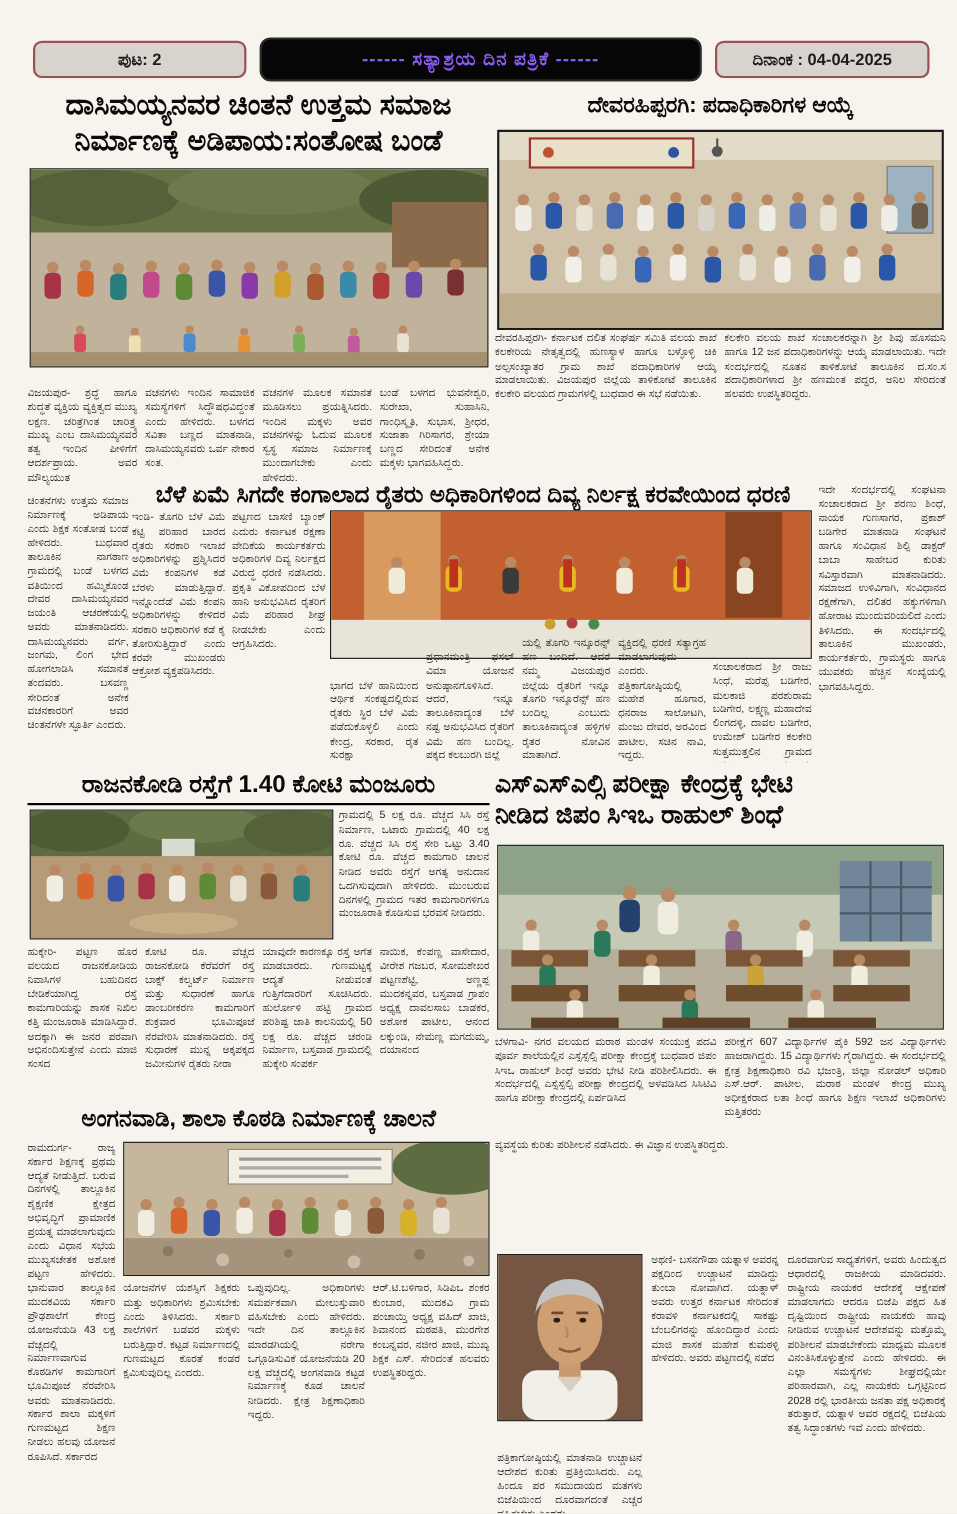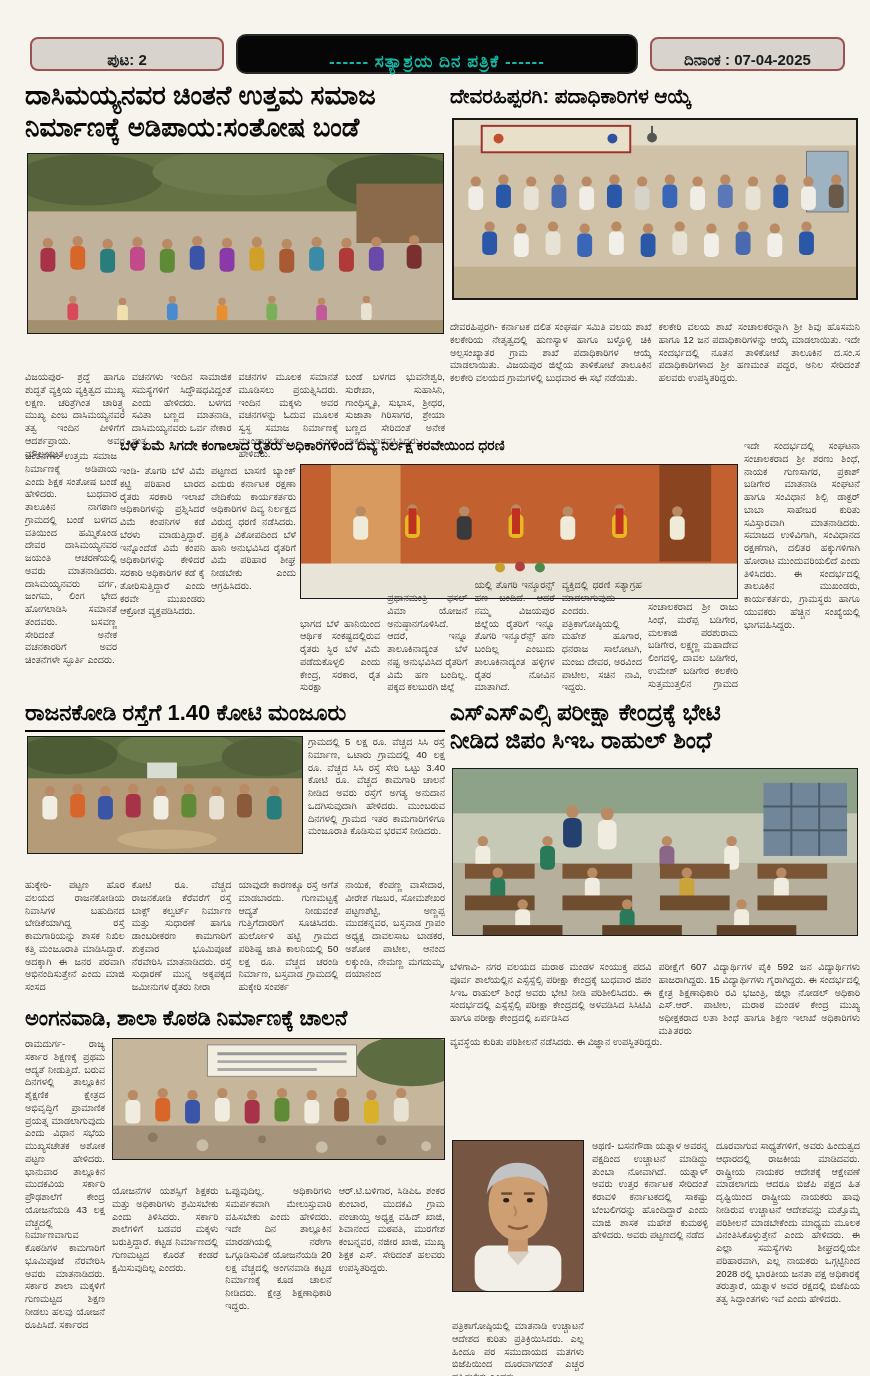--- a/index.html
+++ b/index.html
@@ -1,42 +1,42 @@
 <!DOCTYPE html>
 <html><head>
 <meta charset="utf-8">
 <style>
   html,body{margin:0;padding:0;background:#e9e6df;}
   .page{position:relative;width:870px;height:1376px;background:#f7f4ed;
         font-family:"Liberation Sans","DejaVu Sans",sans-serif;color:#1c1c1c;overflow:hidden;margin:0 auto;}
   .abs{position:absolute;}
-  .hbox{display:flex;align-items:flex-end;justify-content:center;font-weight:bold;box-sizing:border-box;}
+  .hbox{display:flex;align-items:center;justify-content:center;font-weight:bold;box-sizing:border-box;}
   .graybox{background:#d8d4cd;border:2px solid #9c5050;border-radius:8px;font-size:15px;}
-  .blackbox{background:#060606;color:#14b8a6;border-radius:10px;font-size:17px;letter-spacing:1px;border:2px solid #2a2a2a;}
-  .hl{font-weight:bold;color:#0a0a0a;line-height:1.22;}
+  .blackbox{background:#060606;color:#8b5cf6;border-radius:10px;font-size:17px;letter-spacing:1px;border:2px solid #2a2a2a;}
+  .hl{font-weight:bold;text-align:center;color:#0a0a0a;line-height:1.22;}
   .cols{display:flex;gap:7px;}
-  .cols>div{flex:1;overflow:hidden;margin-top:19px;}
+  .cols>div{flex:1;overflow:hidden;}
   .bt{font-size:9.6px;line-height:1.33;text-align:justify;color:#242424;overflow:hidden;}
   .photo{border:1.5px solid #1a1a1a;overflow:hidden;background:#cfc8ba;box-sizing:border-box;}
   .photo svg{display:block;width:100%;height:100%;}
   .rule{border-bottom:2.5px solid #000;}
 </style>
 </head>
 <body>
 
 <div class="page">
 
   <div class="abs hbox graybox" style="left:30px;top:37px;width:194px;height:34px;">
     <span>ಪುಟ: 2</span>
   </div>
   <div class="abs hbox blackbox" style="left:236px;top:34px;width:402px;height:40px;">
     <span>------  ಸತ್ಯಾಶ್ರಯ ದಿನ ಪತ್ರಿಕೆ  ------</span>
   </div>
   <div class="abs hbox graybox" style="left:650px;top:37px;width:195px;height:34px;">
-    <span>ದಿನಾಂಕ : 07-04-2025</span>
+    <span>ದಿನಾಂಕ : 04-04-2025</span>
   </div>
 
   <div class="abs hl" style="left:25px;top:80px;width:420px;font-size:26px;">
     <div>ದಾಸಿಮಯ್ಯನವರ ಚಿಂತನೆ ಉತ್ತಮ ಸಮಾಜ</div>
     <div>ನಿರ್ಮಾಣಕ್ಕೆ ಅಡಿಪಾಯ:ಸಂತೋಷ ಬಂಡೆ</div>
   </div>
   <div class="abs photo" style="left:27px;top:153px;width:417px;height:181px;">
     <svg viewBox="0 0 417 181" preserveAspectRatio="none">
       <defs>
           <g id="p">
@@ -120,21 +120,21 @@
       <rect y="150" width="406" height="32" fill="#bfae8e"></rect>
     </svg>
   </div>
   <div class="abs cols" style="left:450px;top:302px;width:410px;height:134px;">
     <div class="bt">ದೇವರಹಿಪ್ಪರಗಿ- ಕರ್ನಾಟಕ ದಲಿತ ಸಂಘರ್ಷ ಸಮಿತಿ ವಲಯ ಶಾಖೆ ಕಲಕೇರಿಯ ನೇತೃತ್ವದಲ್ಲಿ ಹುಣಸ್ಯಾಳ ಹಾಗೂ ಬಳ್ಳೊಳ್ಳಿ ಚಿಕಿ ಅಲ್ಪಸಂಖ್ಯಾತರ ಗ್ರಾಮ ಶಾಖೆ ಪದಾಧಿಕಾರಿಗಳ ಆಯ್ಕೆ ಮಾಡಲಾಯಿತು. ವಿಜಯಪುರ ಜಿಲ್ಲೆಯ ತಾಳಿಕೋಟೆ ತಾಲೂಕಿನ ಕಲಕೇರಿ ವಲಯದ ಗ್ರಾಮಗಳಲ್ಲಿ ಬುಧವಾರ ಈ ಸಭೆ ನಡೆಯಿತು.</div>
     <div class="bt">ಕಲಕೇರಿ ವಲಯ ಶಾಖೆ ಸಂಚಾಲಕರನ್ನಾಗಿ ಶ್ರೀ ಶಿವು ಹೊಸಮನಿ ಹಾಗೂ 12 ಜನ ಪದಾಧಿಕಾರಿಗಳನ್ನು ಆಯ್ಕೆ ಮಾಡಲಾಯಿತು. ಇದೇ ಸಂದರ್ಭದಲ್ಲಿ ನೂತನ ತಾಳಿಕೋಟೆ ತಾಲೂಕಿನ ದ.ಸಂ.ಸ ಪದಾಧಿಕಾರಿಗಳಾದ ಶ್ರೀ ಹಣಮಂತ ಪದ್ದರ, ಅನಿಲ ಸೇರಿದಂತೆ ಹಲವರು ಉಪಸ್ಥಿತರಿದ್ದರು.</div>
   </div>
   <div class="abs bt" style="left:744px;top:440px;width:116px;height:252px;">ಇದೇ ಸಂದರ್ಭದಲ್ಲಿ ಸಂಘಟನಾ ಸಂಚಾಲಕರಾದ ಶ್ರೀ ಶರಣು ಶಿಂಧೆ, ನಾಯಕ ಗುಣಸಾಗರ, ಪ್ರಕಾಶ್ ಬಡಿಗೇರ ಮಾತನಾಡಿ ಸಂಘಟನೆ ಹಾಗೂ ಸಂವಿಧಾನ ಶಿಲ್ಪಿ ಡಾಕ್ಟರ್ ಬಾಬಾ ಸಾಹೇಬರ ಕುರಿತು ಸವಿಸ್ತಾರವಾಗಿ ಮಾತನಾಡಿದರು. ಸಮಾಜದ ಉಳಿವಿಗಾಗಿ, ಸಂವಿಧಾನದ ರಕ್ಷಣೆಗಾಗಿ, ದಲಿತರ ಹಕ್ಕುಗಳಿಗಾಗಿ ಹೋರಾಟ ಮುಂದುವರಿಯಲಿದೆ ಎಂದು ತಿಳಿಸಿದರು. ಈ ಸಂದರ್ಭದಲ್ಲಿ ತಾಲೂಕಿನ ಮುಖಂಡರು, ಕಾರ್ಯಕರ್ತರು, ಗ್ರಾಮಸ್ಥರು ಹಾಗೂ ಯುವಕರು ಹೆಚ್ಚಿನ ಸಂಖ್ಯೆಯಲ್ಲಿ ಭಾಗವಹಿಸಿದ್ದರು.</div>
   <div class="abs bt" style="left:648px;top:601px;width:90px;height:92px;">ಸಂಚಾಲಕರಾದ ಶ್ರೀ ರಾಜು ಸಿಂಧೆ, ಮರೆಪ್ಪ ಬಡಿಗೇರ, ಮಲಕಾಜಿ ಪರಶುರಾಮ ಬಡಿಗೇರ, ಲಕ್ಷ್ಮಣ್ಣ ಮಹಾದೇವ ಲಿಂಗದಳ್ಳಿ, ದಾವಲ ಬಡಿಗೇರ, ಉಮೇಶ್ ಬಡಿಗೇರ ಕಲಕೇರಿ ಸುತ್ತಮುತ್ತಲಿನ ಗ್ರಾಮದ ಇನ್ನೂ ನೂರಾರು ಕಾರ್ಯಕರ್ತರು ಇದ್ದರು.</div>
 
-  <div class="abs hl" style="left:120px;top:437px;width:620px;font-size:14px;">ಬೆಳೆ ಏಮೆ ಸಿಗದೇ ಕಂಗಾಲಾದ ರೈತರು ಅಧಿಕಾರಿಗಳಿಂದ ದಿವ್ಯ ನಿರ್ಲಕ್ಷ ಕರವೇಯಿಂದ ಧರಣಿ</div>
+  <div class="abs hl" style="left:120px;top:437px;width:620px;font-size:21px;">ಬೆಳೆ ಏಮೆ ಸಿಗದೇ ಕಂಗಾಲಾದ ರೈತರು ಅಧಿಕಾರಿಗಳಿಂದ ದಿವ್ಯ ನಿರ್ಲಕ್ಷ ಕರವೇಯಿಂದ ಧರಣಿ</div>
   <div class="abs bt" style="left:120px;top:465px;width:85px;height:228px;">ಇಂಡಿ- ತೊಗರಿ ಬೆಳೆ ವಿಮೆ ಕಟ್ಟಿ ಪರಿಹಾರ ಬಾರದ ರೈತರು ಸರಕಾರಿ ಇಲಾಖೆ ಅಧಿಕಾರಿಗಳನ್ನು ಪ್ರಶ್ನಿಸಿದರೆ ವಿಮೆ ಕಂಪನಿಗಳ ಕಡೆ ಬೆರಳು ಮಾಡುತ್ತಿದ್ದಾರೆ. ಇನ್ನೊಂದೆಡೆ ವಿಮೆ ಕಂಪನಿ ಅಧಿಕಾರಿಗಳನ್ನು ಕೇಳಿದರೆ ಸರಕಾರಿ ಅಧಿಕಾರಿಗಳ ಕಡೆ ಕೈ ತೋರಿಸುತ್ತಿದ್ದಾರೆ ಎಂದು ಕರವೇ ಮುಖಂಡರು ಆಕ್ರೋಶ ವ್ಯಕ್ತಪಡಿಸಿದರು.</div>
   <div class="abs bt" style="left:211px;top:465px;width:85px;height:228px;">ಪಟ್ಟಣದ ಬಾಸಣಿ ಬ್ಯಾಂಕ್ ಎದುರು ಕರ್ನಾಟಕ ರಕ್ಷಣಾ ವೇದಿಕೆಯ ಕಾರ್ಯಕರ್ತರು ಅಧಿಕಾರಿಗಳ ದಿವ್ಯ ನಿರ್ಲಕ್ಷದ ವಿರುದ್ಧ ಧರಣಿ ನಡೆಸಿದರು. ಪ್ರಕೃತಿ ವಿಕೋಪದಿಂದ ಬೆಳೆ ಹಾನಿ ಅನುಭವಿಸಿದ ರೈತರಿಗೆ ವಿಮೆ ಪರಿಹಾರ ಶೀಘ್ರ ನೀಡಬೇಕು ಎಂದು ಆಗ್ರಹಿಸಿದರು.</div>
   <div class="abs photo" style="left:300px;top:464px;width:438px;height:135px;">
     <svg viewBox="0 0 438 135" preserveAspectRatio="none">
       <rect width="438" height="135" fill="#c2602f"></rect>
       <rect x="30" y="0" width="70" height="102" fill="#d89a5f"></rect>
       <rect x="360" y="0" width="52" height="98" fill="#8a4520"></rect>
       <use href="#p" x="60" y="62" color="#f0ead8"></use>
         <use href="#p" x="112" y="60" color="#e8b820"></use>
       <use href="#p" x="164" y="62" color="#3a3a3a"></use>

